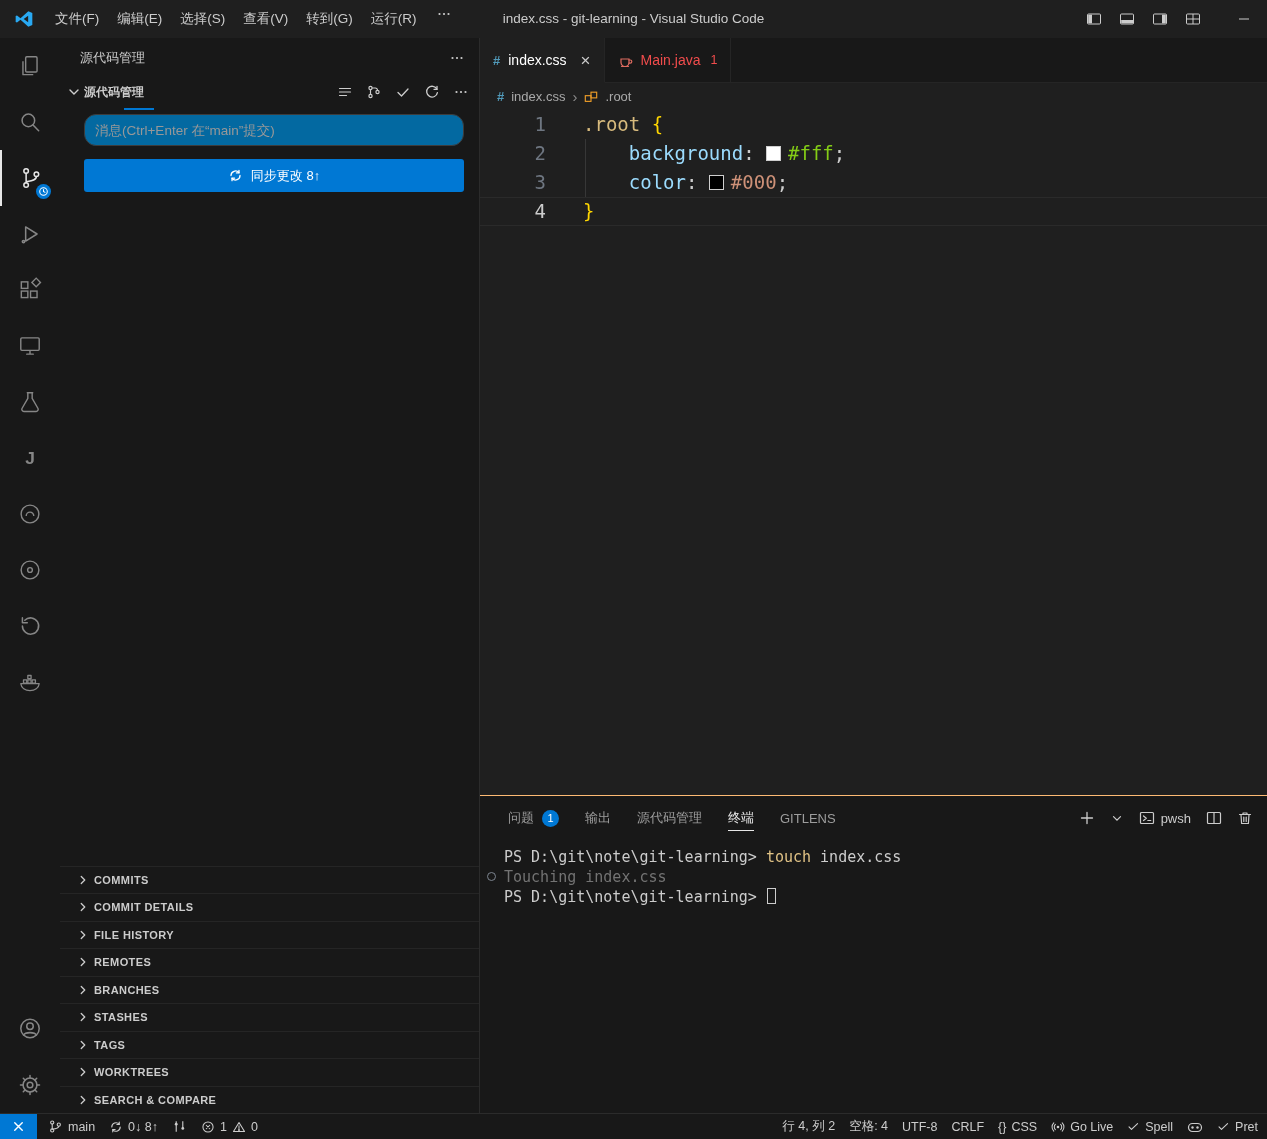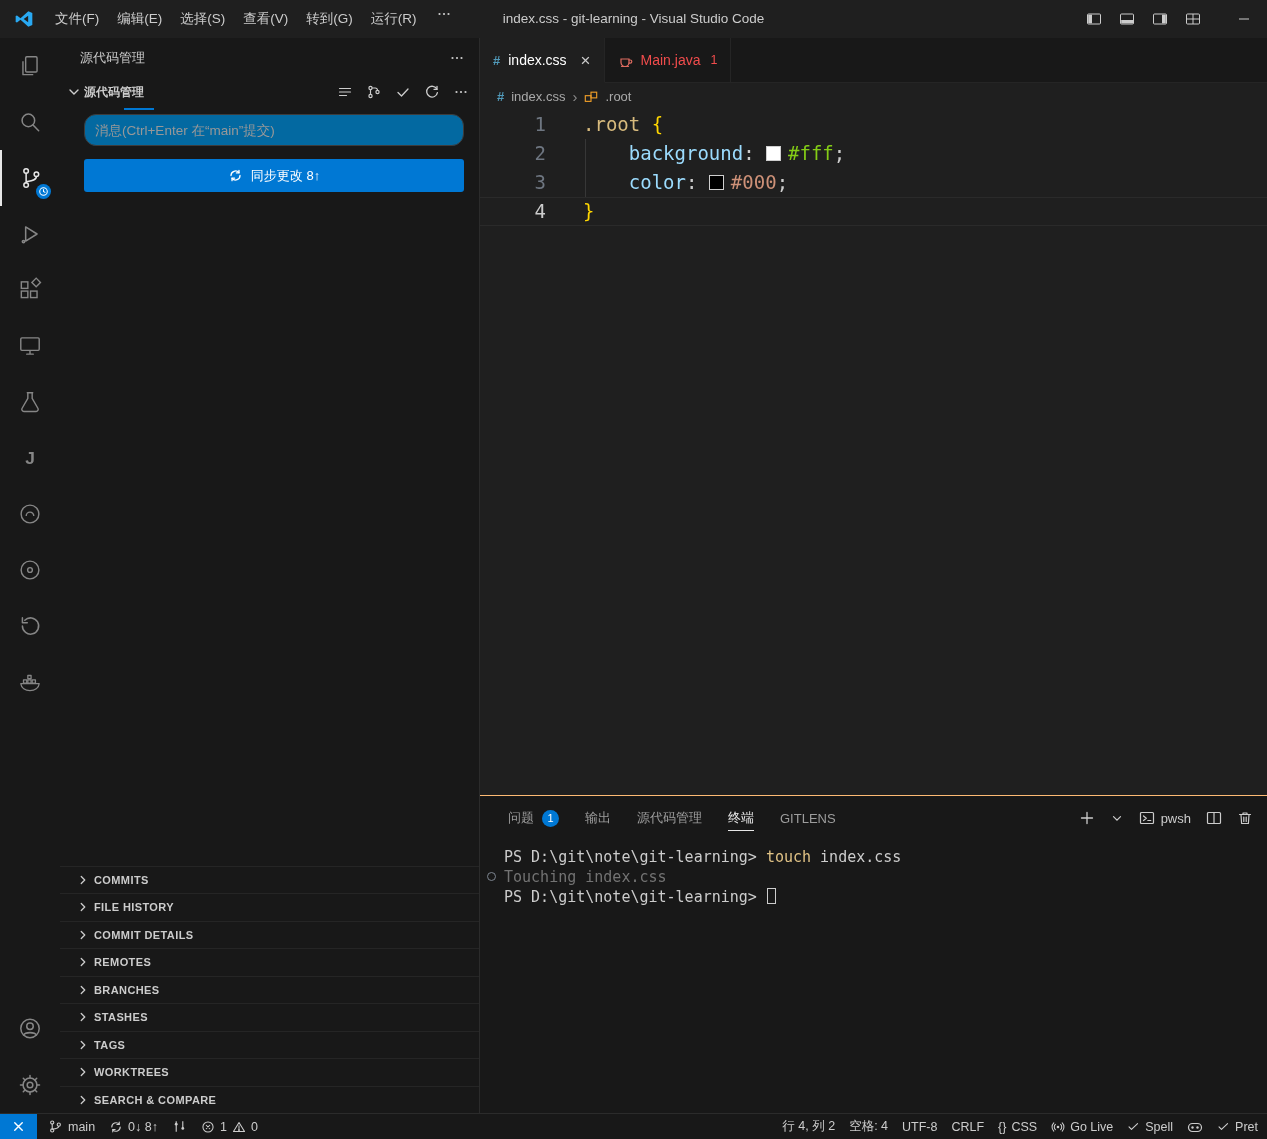--- a/index.html
+++ b/index.html
@@ -328,29 +328,29 @@
               </svg>
             </span>
             <span>COMMITS</span>
           </div>
           <div class="side-panel-row">
             <span class="chev">
               <svg width="14" height="14" viewBox="0 0 16 16" fill="none" stroke="currentColor" stroke-width="1.5" stroke-linecap="round" stroke-linejoin="round">
                 <path d="M6 4l4 4-4 4"></path>
               </svg>
             </span>
+            <span>COMMIT DETAILS</span>
+          </div>
+          <div class="side-panel-row">
+            <span class="chev">
+              <svg width="14" height="14" viewBox="0 0 16 16" fill="none" stroke="currentColor" stroke-width="1.5" stroke-linecap="round" stroke-linejoin="round">
+                <path d="M6 4l4 4-4 4"></path>
+              </svg>
+            </span>
             <span>FILE HISTORY</span>
-          </div>
-          <div class="side-panel-row">
-            <span class="chev">
-              <svg width="14" height="14" viewBox="0 0 16 16" fill="none" stroke="currentColor" stroke-width="1.5" stroke-linecap="round" stroke-linejoin="round">
-                <path d="M6 4l4 4-4 4"></path>
-              </svg>
-            </span>
-            <span>COMMIT DETAILS</span>
           </div>
           <div class="side-panel-row">
             <span class="chev">
               <svg width="14" height="14" viewBox="0 0 16 16" fill="none" stroke="currentColor" stroke-width="1.5" stroke-linecap="round" stroke-linejoin="round">
                 <path d="M6 4l4 4-4 4"></path>
               </svg>
             </span>
             <span>REMOTES</span>
           </div>
           <div class="side-panel-row">

